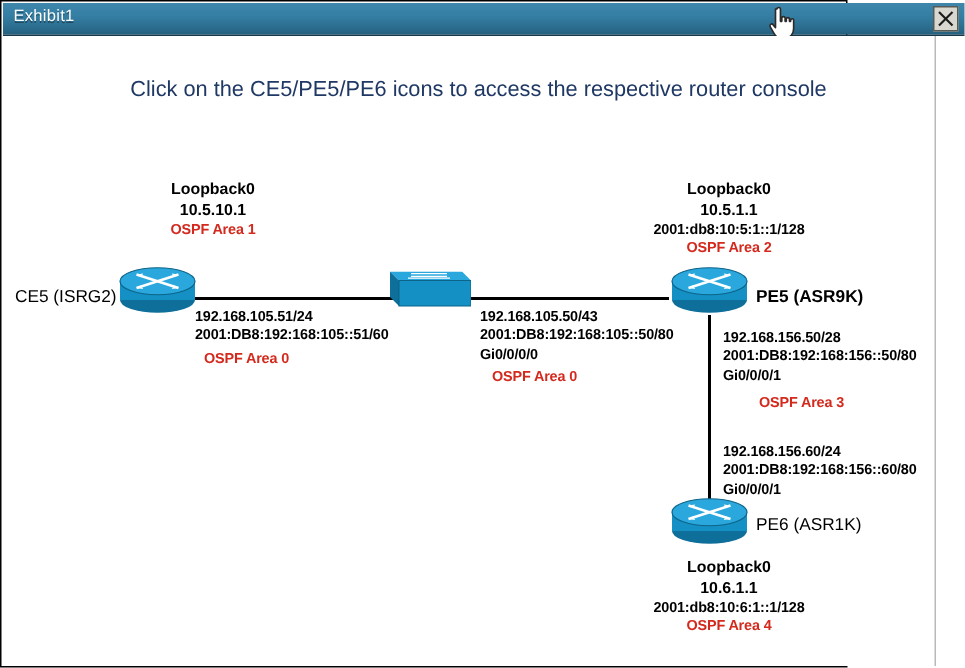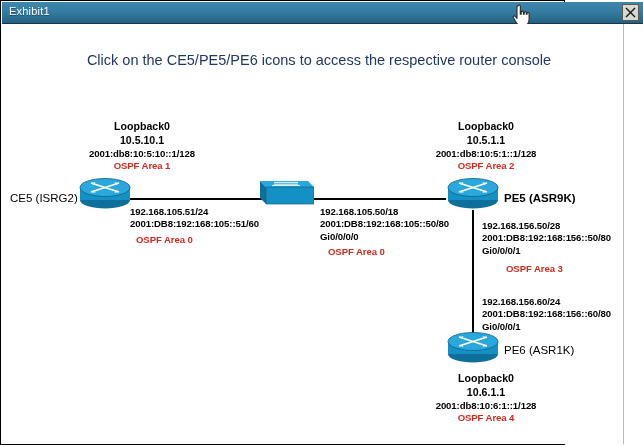--- a/index.html
+++ b/index.html
@@ -162,21 +162,20 @@
 
       <div class="heading">Click on the CE5/PE5/PE6 icons to access the respective router console</div>
 
       <div class="hlink" style="left:126px; top:174px; width:134px;"></div>
       <div class="hlink" style="left:310px; top:174px; width:134px;"></div>
       <div class="vlink" style="left:470px; top:186px; height:138px;"></div>
 
       <div class="blk center" style="left:56px; top:96px; width:168px;">
         <div class="ln-norm">Loopback0</div>
         <div class="ln-norm">10.5.10.1</div>
-        <div class="ln">2001:db8:10:5:10::1/128</div>
         <div class="ospf">OSPF Area 1</div>
       </div>
 
       <div class="blk center" style="left:400px; top:96px; width:168px;">
         <div class="ln-norm">Loopback0</div>
         <div class="ln-norm">10.5.1.1</div>
         <div class="ln">2001:db8:10:5:1::1/128</div>
         <div class="ospf">OSPF Area 2</div>
       </div>
 
@@ -199,21 +198,21 @@
       <svg class="switch" style="left:258px; top:157px;" viewBox="0 0 54 26">
         <polygon points="6,6 54,6 48,0 0,0" fill="#2aa8dd"></polygon>
         <polygon points="0,0 0,17 6,23 6,6" fill="#0f6f9b"></polygon>
         <rect x="6" y="6" width="48" height="17" fill="#1490c4"></rect>
         <polygon points="6,6 54,6 54,23 6,23" fill="none" stroke="#0d6489" stroke-width="0.7"></polygon>
         <path d="M14 3.2 L38 3.2 M14 1.4 L38 1.4" stroke="#ffffff" stroke-width="0.9"></path>
         <path d="M12 4.4 L40 4.4" stroke="#ffffff" stroke-width="0.9"></path>
       </svg>
 
       <div class="blk" style="left:318px; top:182px;">
-        <div class="ln">192.168.105.50/18</div>
+        <div class="ln">192.168.105.50/43</div>
         <div class="ln">2001:DB8:192:168:105::50/80</div>
         <div class="ln">Gi0/0/0/0</div>
         <div class="ospf" style="margin-top:3px; margin-left:8px;">OSPF Area 0</div>
       </div>
 
       <svg class="router" style="left:444px; top:152px;" viewBox="0 0 54 34">
         <ellipse cx="27" cy="24" rx="25" ry="8.5" fill="#0f6f9b"></ellipse>
         <rect x="2" y="11" width="50" height="13" fill="#1490c4"></rect>
         <ellipse cx="27" cy="11.5" rx="25" ry="9" fill="#2aa8dd"></ellipse>
         <ellipse cx="27" cy="11.5" rx="25" ry="9" fill="none" stroke="#0d6489" stroke-width="0.8"></ellipse>

